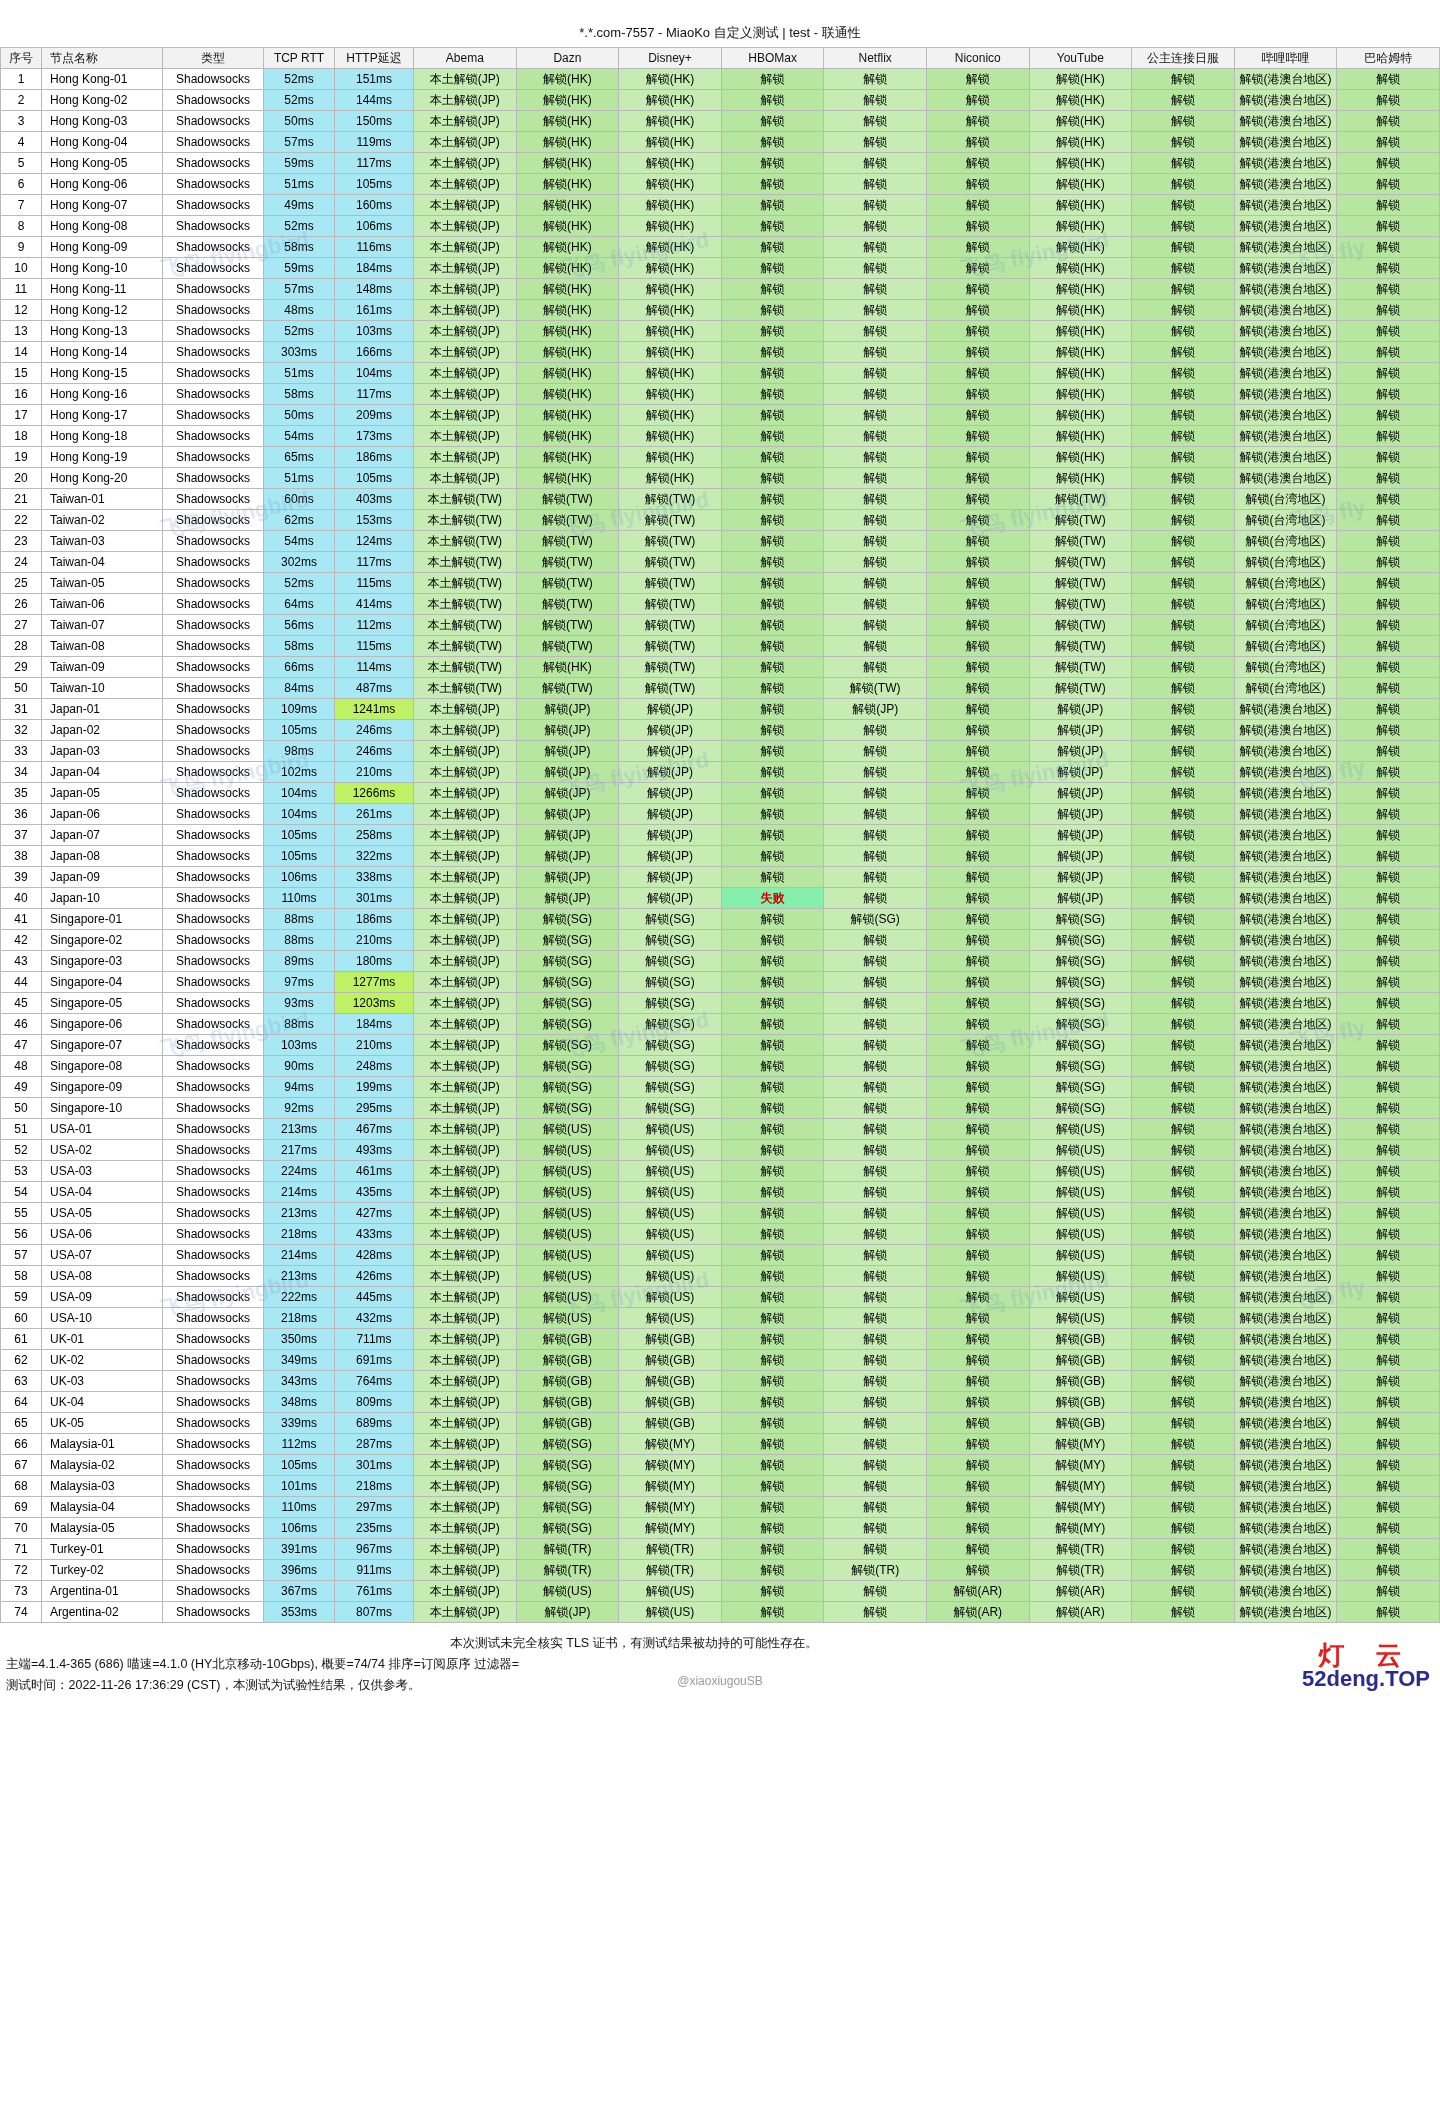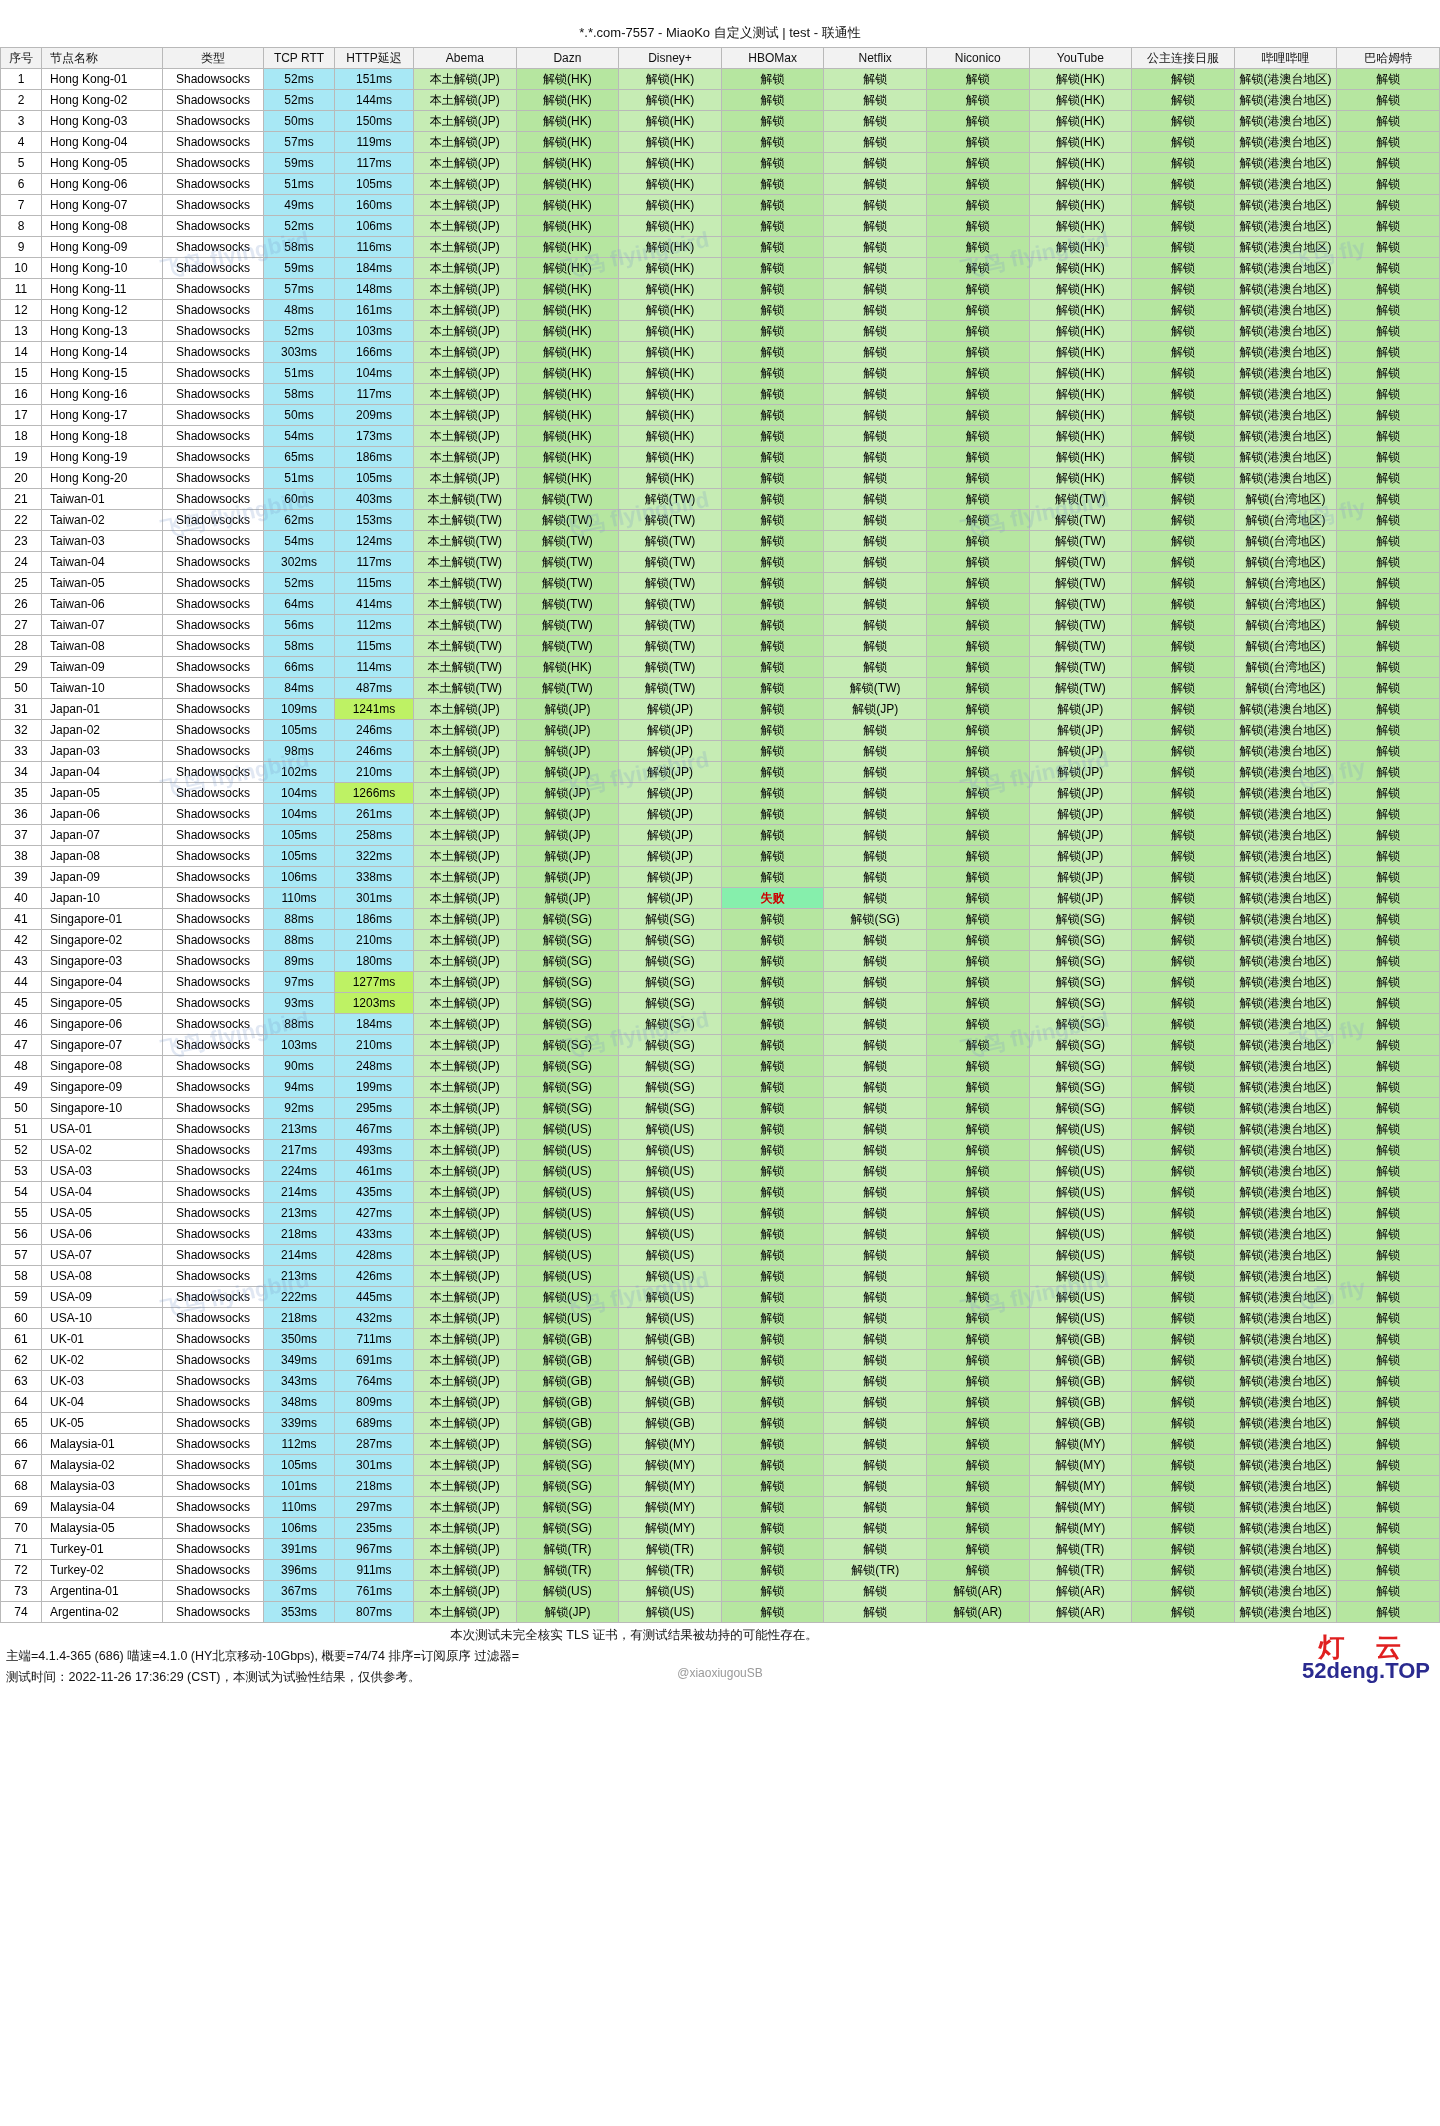--- a/index.html
+++ b/index.html
@@ -15,21 +15,21 @@
   .c-rtt{width:66px;}
   .c-http{width:74px;}
   .c-srv{width:auto;}
   td.name{text-align:left;padding-left:8px;}
   .rtt{background:#a8e8f5;}
   .http{background:#a8e8f5;}
   .http.slow{background:#bef264;}
   .ok{background:#b6e6a0;}
   .ok2{background:#c6ecb4;}
   .fail{background:#86efac;color:#c00;font-weight:bold;}
-  .footer{width:1268px;font-size:12.5px;color:#111;padding-top:2px;}
+  .footer{width:1268px;font-size:12.5px;color:#111;padding-top:10px;}
   .footer .line{padding:2px 6px;}
   .footer .line.center{text-align:center;}
   .wm{position:absolute;pointer-events:none;color:rgba(120,150,200,.22);font-size:22px;font-weight:bold;white-space:nowrap;transform:rotate(-12deg);}
   .brand{position:absolute;right:10px;bottom:6px;text-align:center;line-height:1;}
   .brand .cn{color:#e01f1f;font-size:26px;font-weight:bold;letter-spacing:12px;}
   .brand .dom{color:#2a2a8f;font-size:22px;font-weight:bold;}
   .tag{position:absolute;left:50%;transform:translateX(-50%);bottom:8px;color:#9a9a9a;font-size:12px;}
 </style>
 </head>
 <body>

